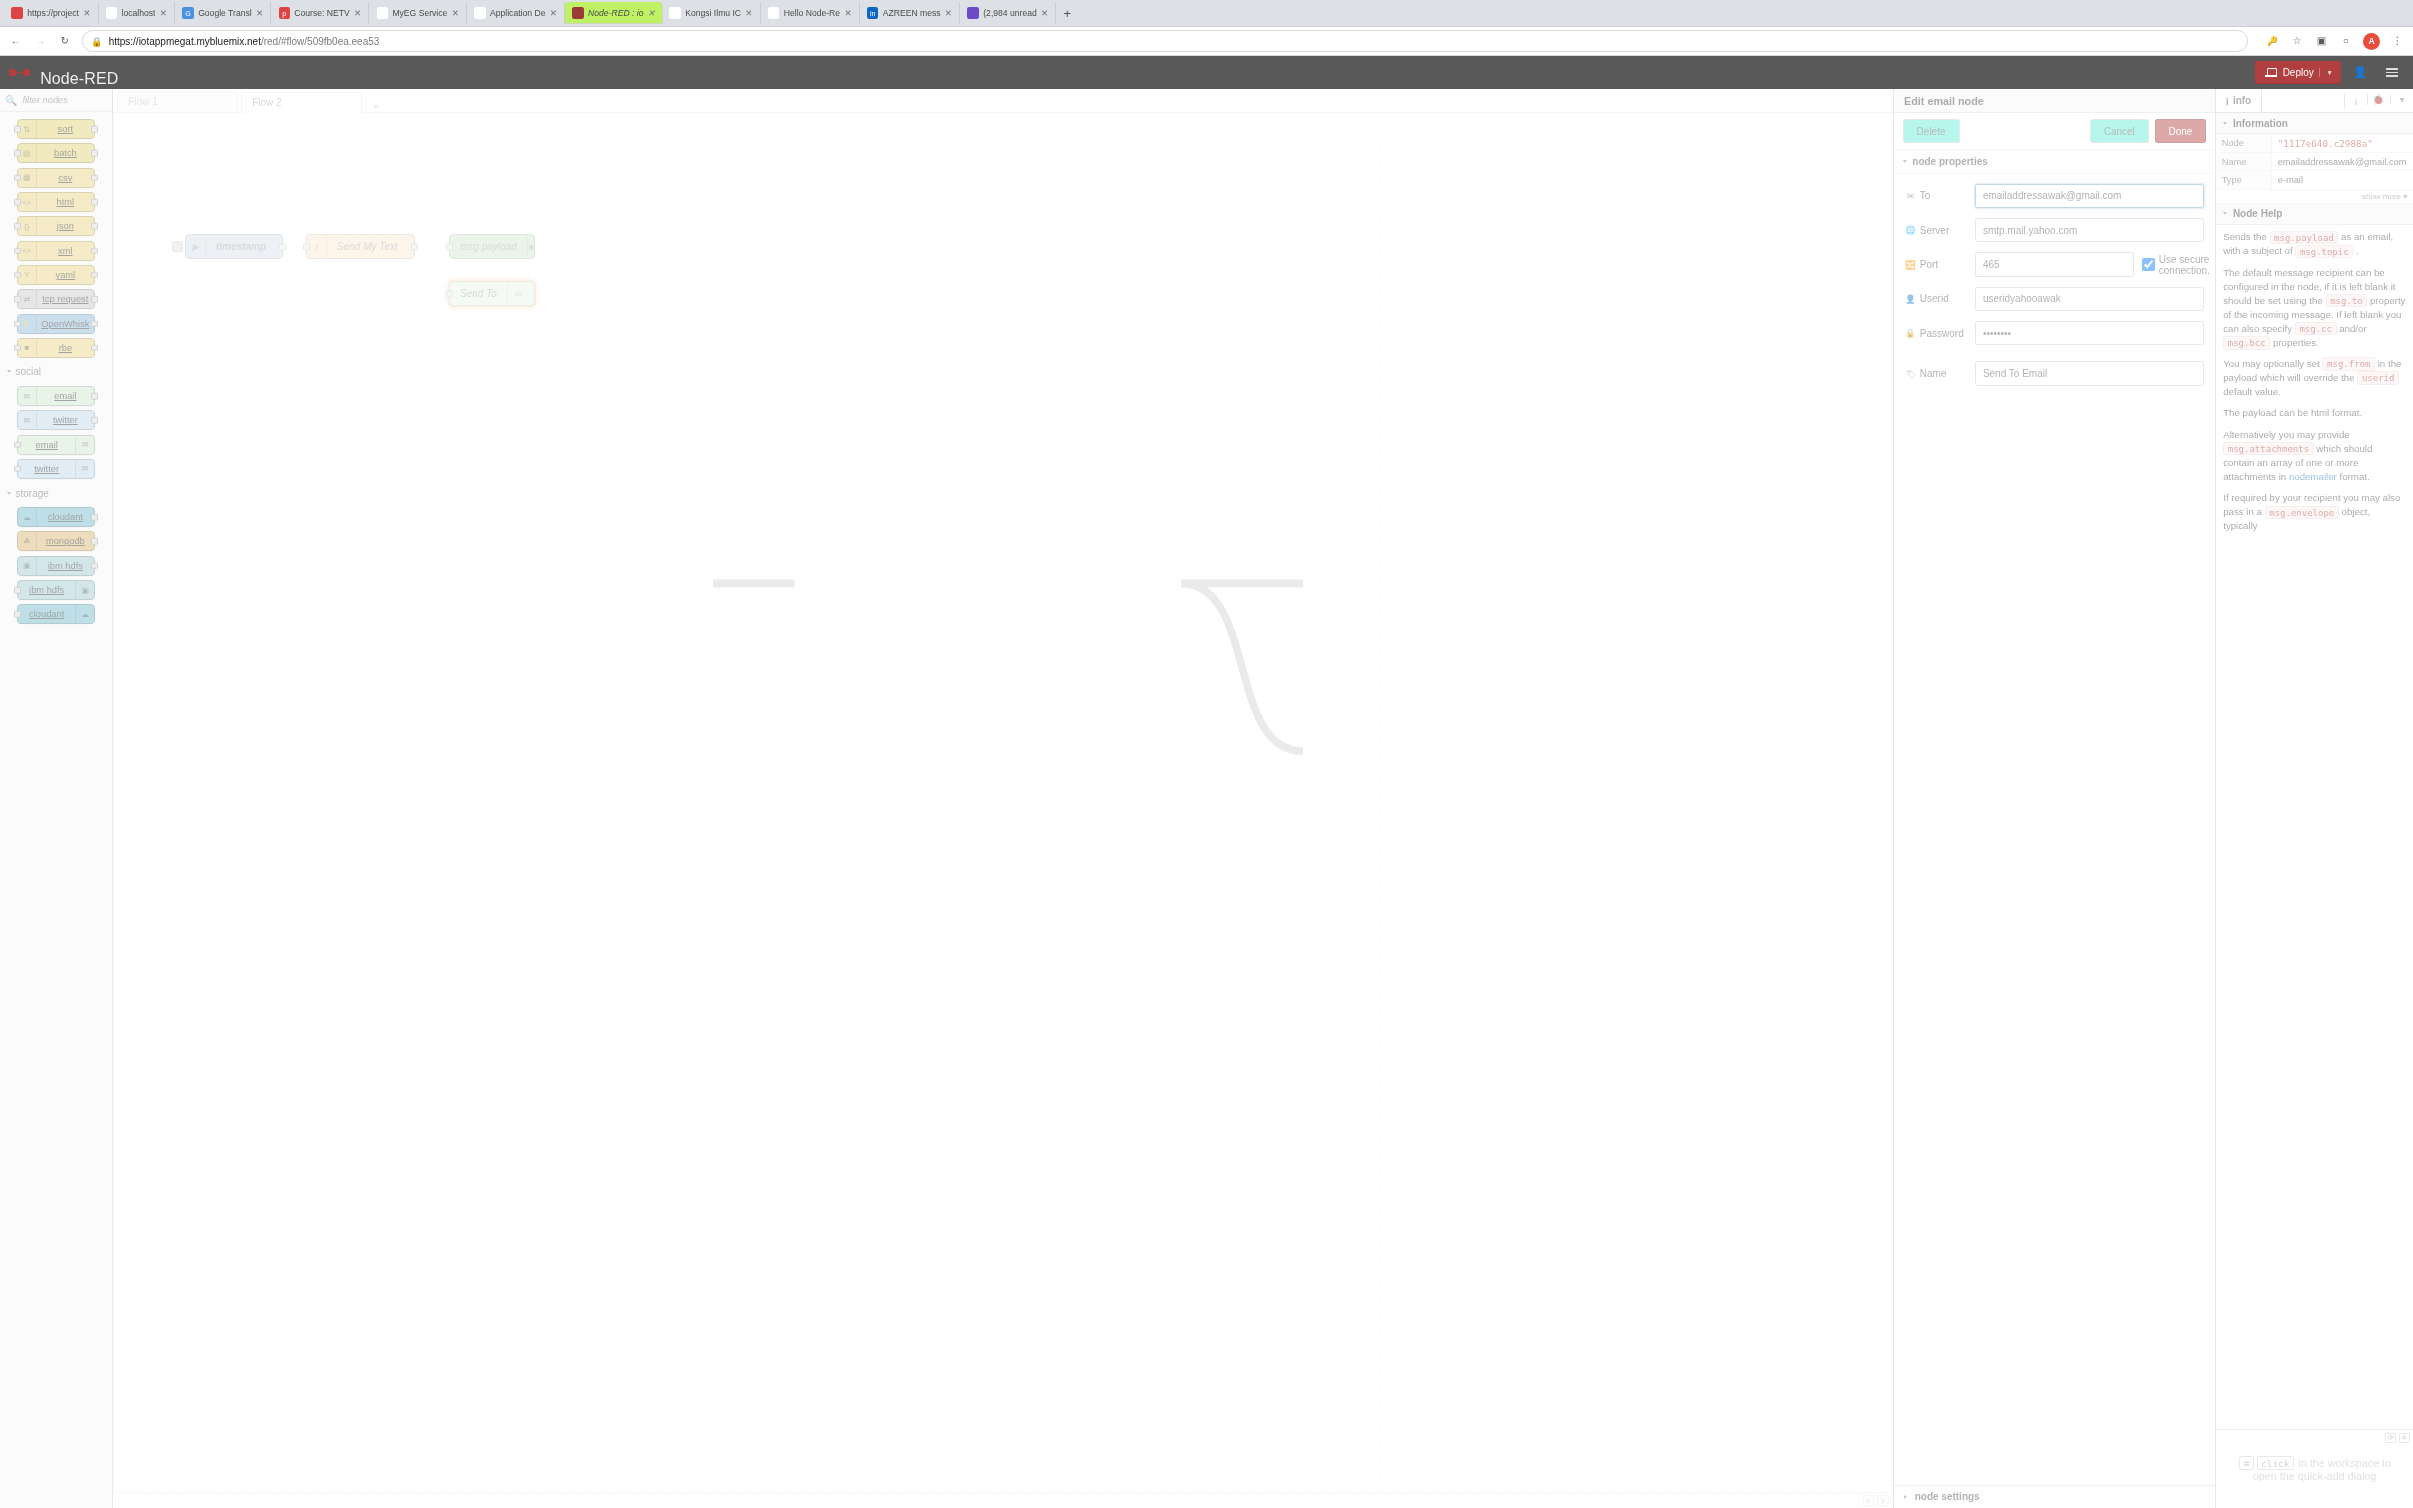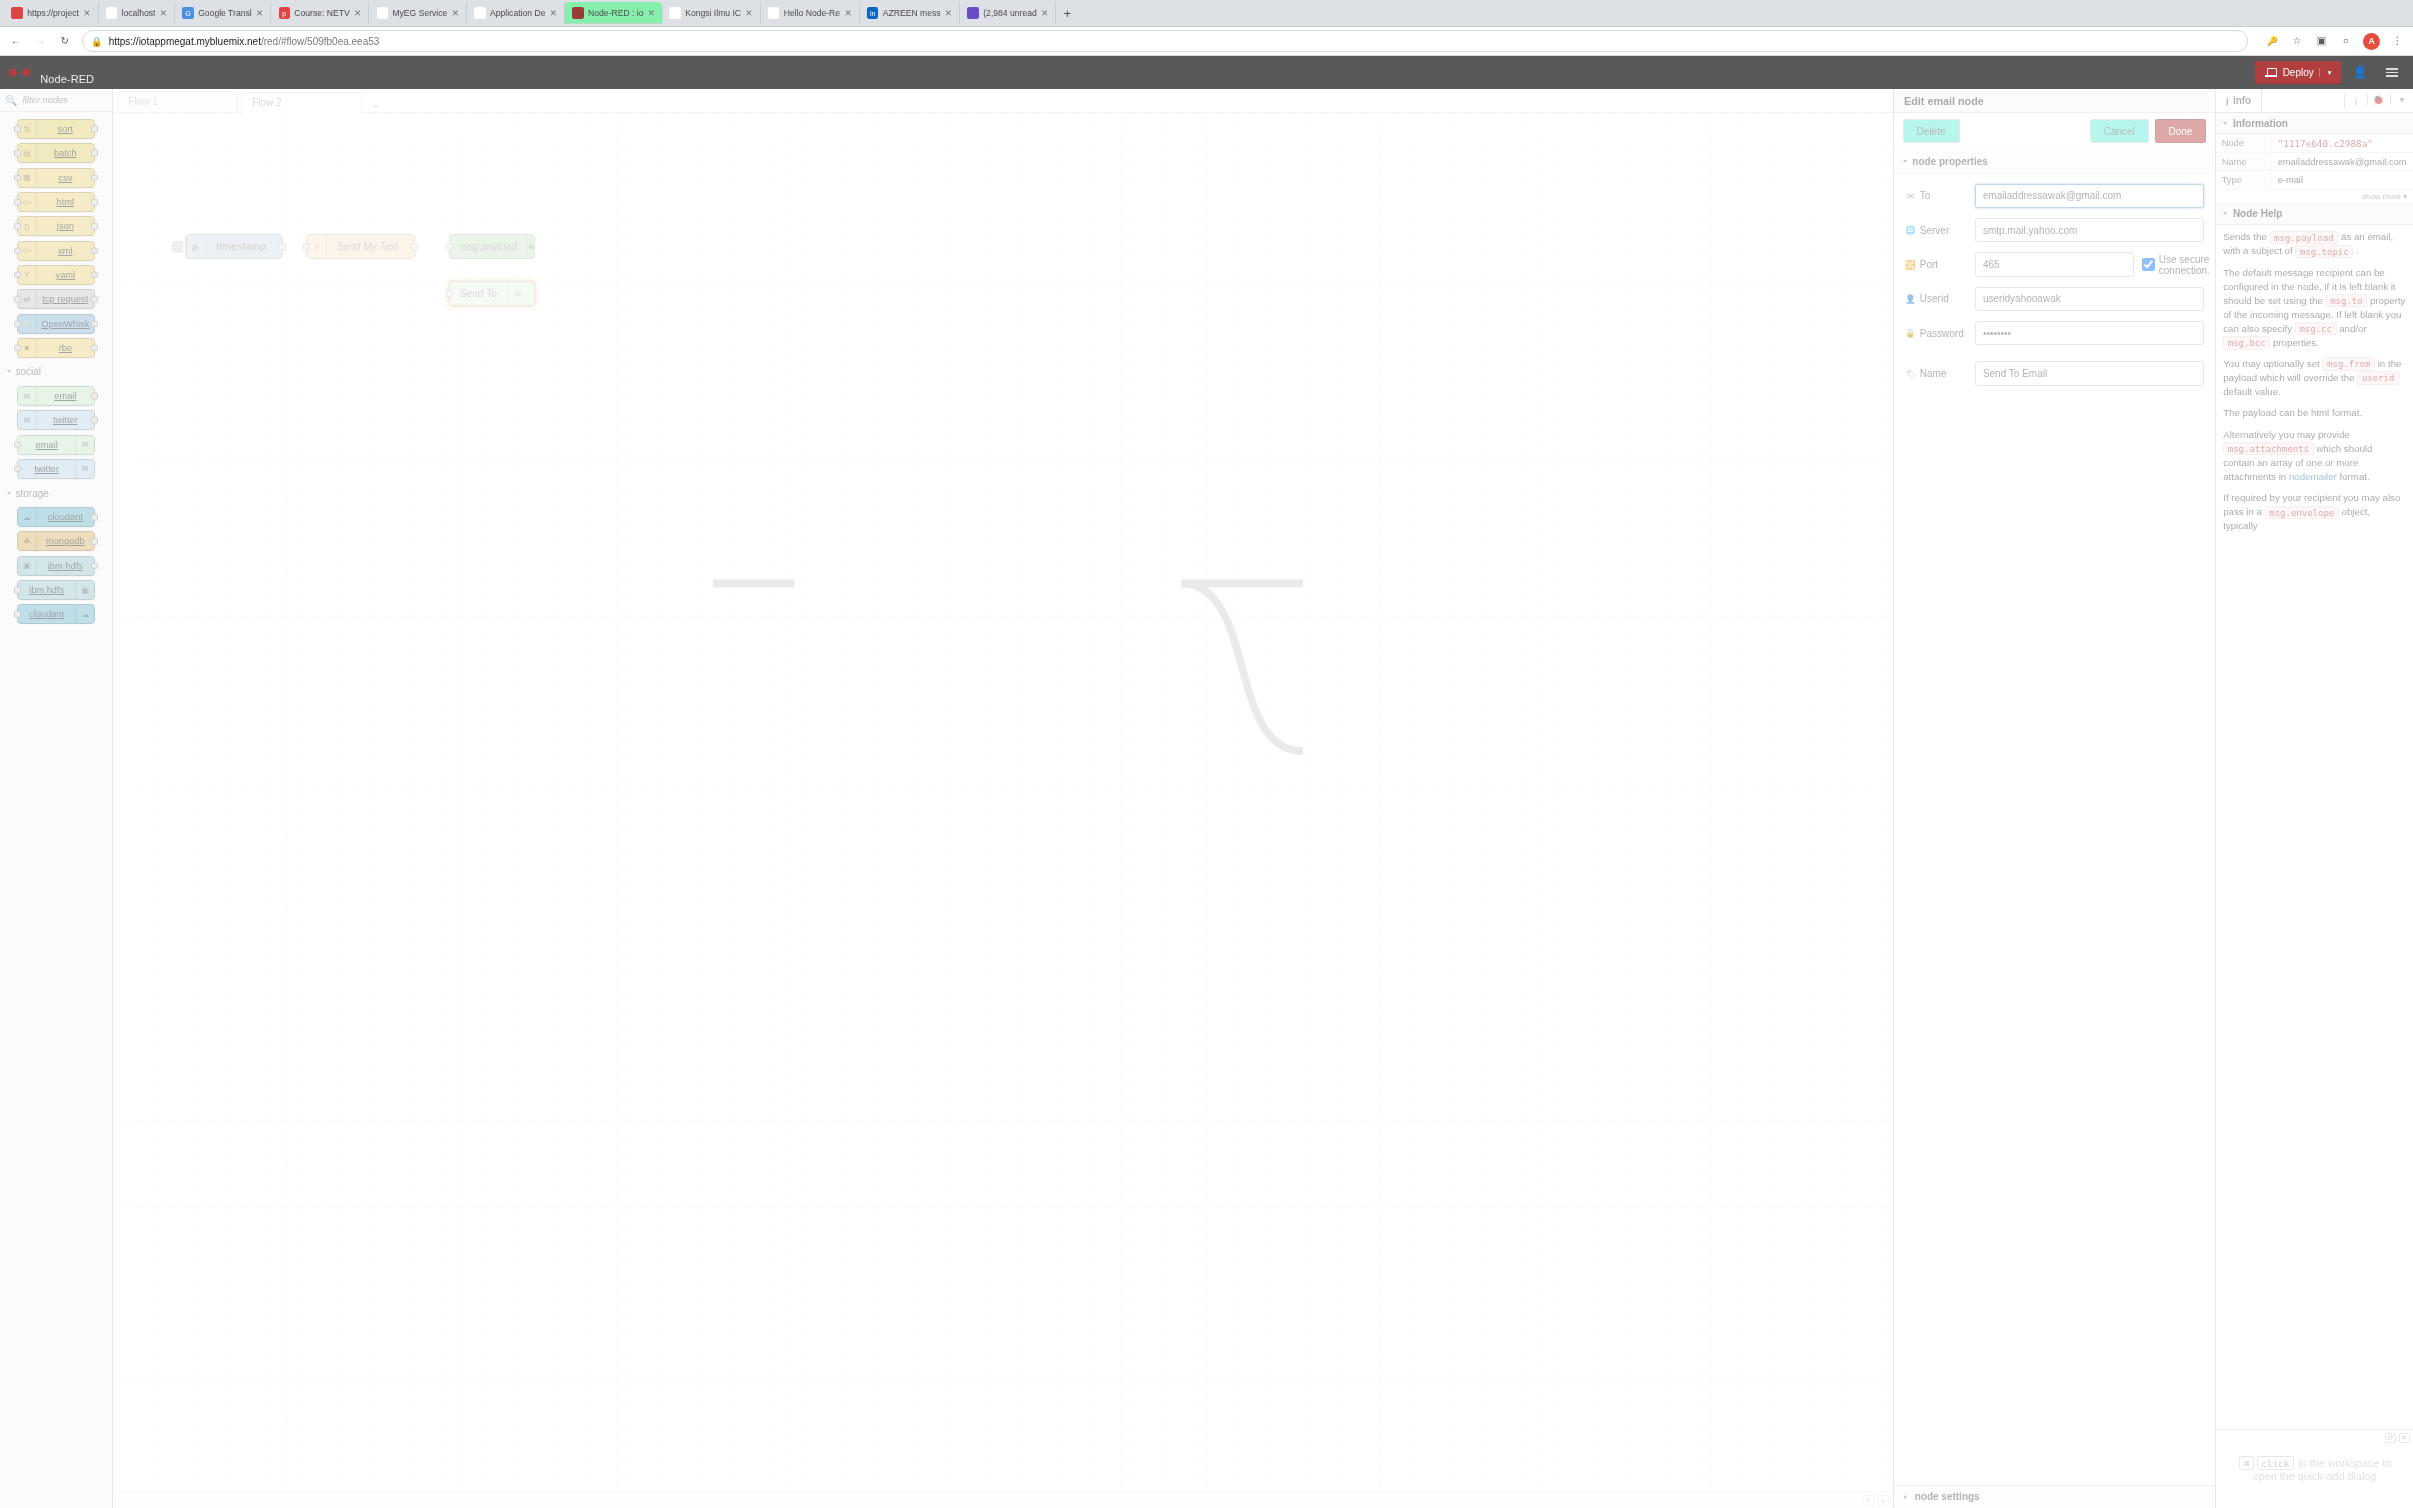--- a/index.html
+++ b/index.html
@@ -4,42 +4,42 @@
 <style>
   * { box-sizing: border-box; margin: 0; padding: 0; }
   html, body { height: 100%; font-family: -apple-system, "Helvetica Neue", Arial, sans-serif; font-size: 10px; color: #555; background: #fff; overflow: hidden; }
 
   
   .chrome            { display: flex; flex-direction: column; height: 100%; }
   .tab-strip         { display: flex; align-items: center; height: 27px; background: #dde1e5; padding-left: 4.3px; gap: 0; border-bottom: 0.7px solid #c9cdd1;}
   .tab               { display: flex; align-items: center; gap: 4.3px; height: 21.5px; padding: 0 7.2px; max-width: 144px; min-width: 29px; font-size: 8.6px; color: #4a4a4a; border-right: 0.7px solid #c9cdd1; white-space: nowrap; overflow: hidden; cursor: pointer;}
   .tab .title        { overflow: hidden; text-overflow: ellipsis; }
   .tab .close        { margin-left: auto; font-size: 8.6px; color: #777; }
-  .tab.active        { background: #86efac; border-radius: 4.3px 4.3px 0 0; border-right: none; box-shadow: 0 -0.7px 0 #c9cdd1 inset, 0.7px 0 0 #c9cdd1, -0.7px 0 0 #c9cdd1;}
+  .tab.active        { background: #bef264; border-radius: 4.3px 4.3px 0 0; border-right: none; box-shadow: 0 -0.7px 0 #c9cdd1 inset, 0.7px 0 0 #c9cdd1, -0.7px 0 0 #c9cdd1; font-style: italic;}
   .tab .favicon      { width: 11.5px; height: 11.5px; flex: 0 0 11.5px; border-radius: 2.2px; display: flex; align-items: center; justify-content: center; font-size: 7.2px; color: #fff; }
   .new-tab           { width: 21.5px; text-align: center; font-size: 13px; color: #555; cursor: pointer;}
 
   .addr-bar          { display: flex; align-items: center; gap: 10px; height: 29px; padding: 0 8.6px; background: #fff; border-bottom: 0.7px solid #d9d9d9; }
   .addr-bar .icon-btn{ width: 14.4px; height: 14.4px; display: flex; align-items: center; justify-content: center; color: #5a5a5a; cursor: pointer; }
   .addr-bar .icon-btn.disabled { color: #bfbfbf; cursor: default;}
   .url-box           { flex: 1; display: flex; align-items: center; gap: 5.7px; height: 21.5px; border: 0.7px solid #d9d9d9; border-radius: 10.8px; padding: 0 8.6px; font-size: 10px; color: #333; }
   .url-box .lock     { color: #1a8f3a; font-size: 9.3px;}
   .url-box .host     { color: #222; }
   .url-box .path     { color: #7a7a7a; }
   .addr-right        { display: flex; align-items: center; gap: 10px; margin-left: 7.2px;}
   .avatar-circle     { width: 17px; height: 17px; border-radius: 50%; background: #e74c3c; color: #fff; display: flex; align-items: center; justify-content: center; font-size: 8.6px; font-weight: 600;}
 
   
   .nr-header         { display: flex; align-items: center; height: 33px; background: #595959; color: #eee; padding: 0 8.6px; }
   .nr-logo           { width: 24.4px; height: 14.4px; margin-right: 7.2px; position: relative;}
   .nr-logo::before, .nr-logo::after { content: ""; position: absolute; width: 7.2px; height: 7.2px; background: #b23f3f; border-radius: 1.4px; top: 3.6px;}
   .nr-logo::before   { left: 0; }
   .nr-logo::after    { left: 14.4px; }
   .nr-logo .wire     { position: absolute; top: 6.5px; left: 7.2px; width: 7.2px; height: 1.4px; background: #b23f3f;}
-  .nr-title          { font-size: 11px; font-weight: 400; letter-spacing: 0.1px; margin-top: 13px; }
+  .nr-title          { font-size: 16px; font-weight: 400; letter-spacing: 0.1px; margin-top: 13px; }
   .nr-header-right   { margin-left: auto; display: flex; align-items: center; gap: 7.2px;}
   .deploy-btn        { display: flex; align-items: center; gap: 5.7px; background: #b23f3f; color: #fff; height: 23px; padding: 0 10px; border-radius: 2.2px; font-size: 10px; cursor: pointer; box-shadow: inset 0 -0.7px 0 rgba(0,0,0,.15); margin-left: 16px;}
   .deploy-btn .arrow { border-left: 0.7px solid rgba(255,255,255,.3); padding-left: 7.2px; font-size: 7.2px;}
   .deploy-icon       { width: 11.5px; height: 8.6px; position: relative; }
   .deploy-icon::before { content: ""; position: absolute; left: 1.4px; top: 0; width: 8.6px; height: 5.7px; border: 1.1px solid #fff; border-bottom: none; border-radius: 1.4px 1.4px 0 0;}
   .deploy-icon::after  { content: ""; position: absolute; left: 0; bottom: 0; width: 11.5px; height: 1.4px; background: #fff;}
   .hdr-icon-btn      { width: 24.4px; height: 24.4px; display: flex; align-items: center; justify-content: center; color: #ddd; cursor: pointer; font-size: 11.5px; }
 
   
   .nr-body           { flex: 1; display: flex; min-height: 0; position: relative;}

